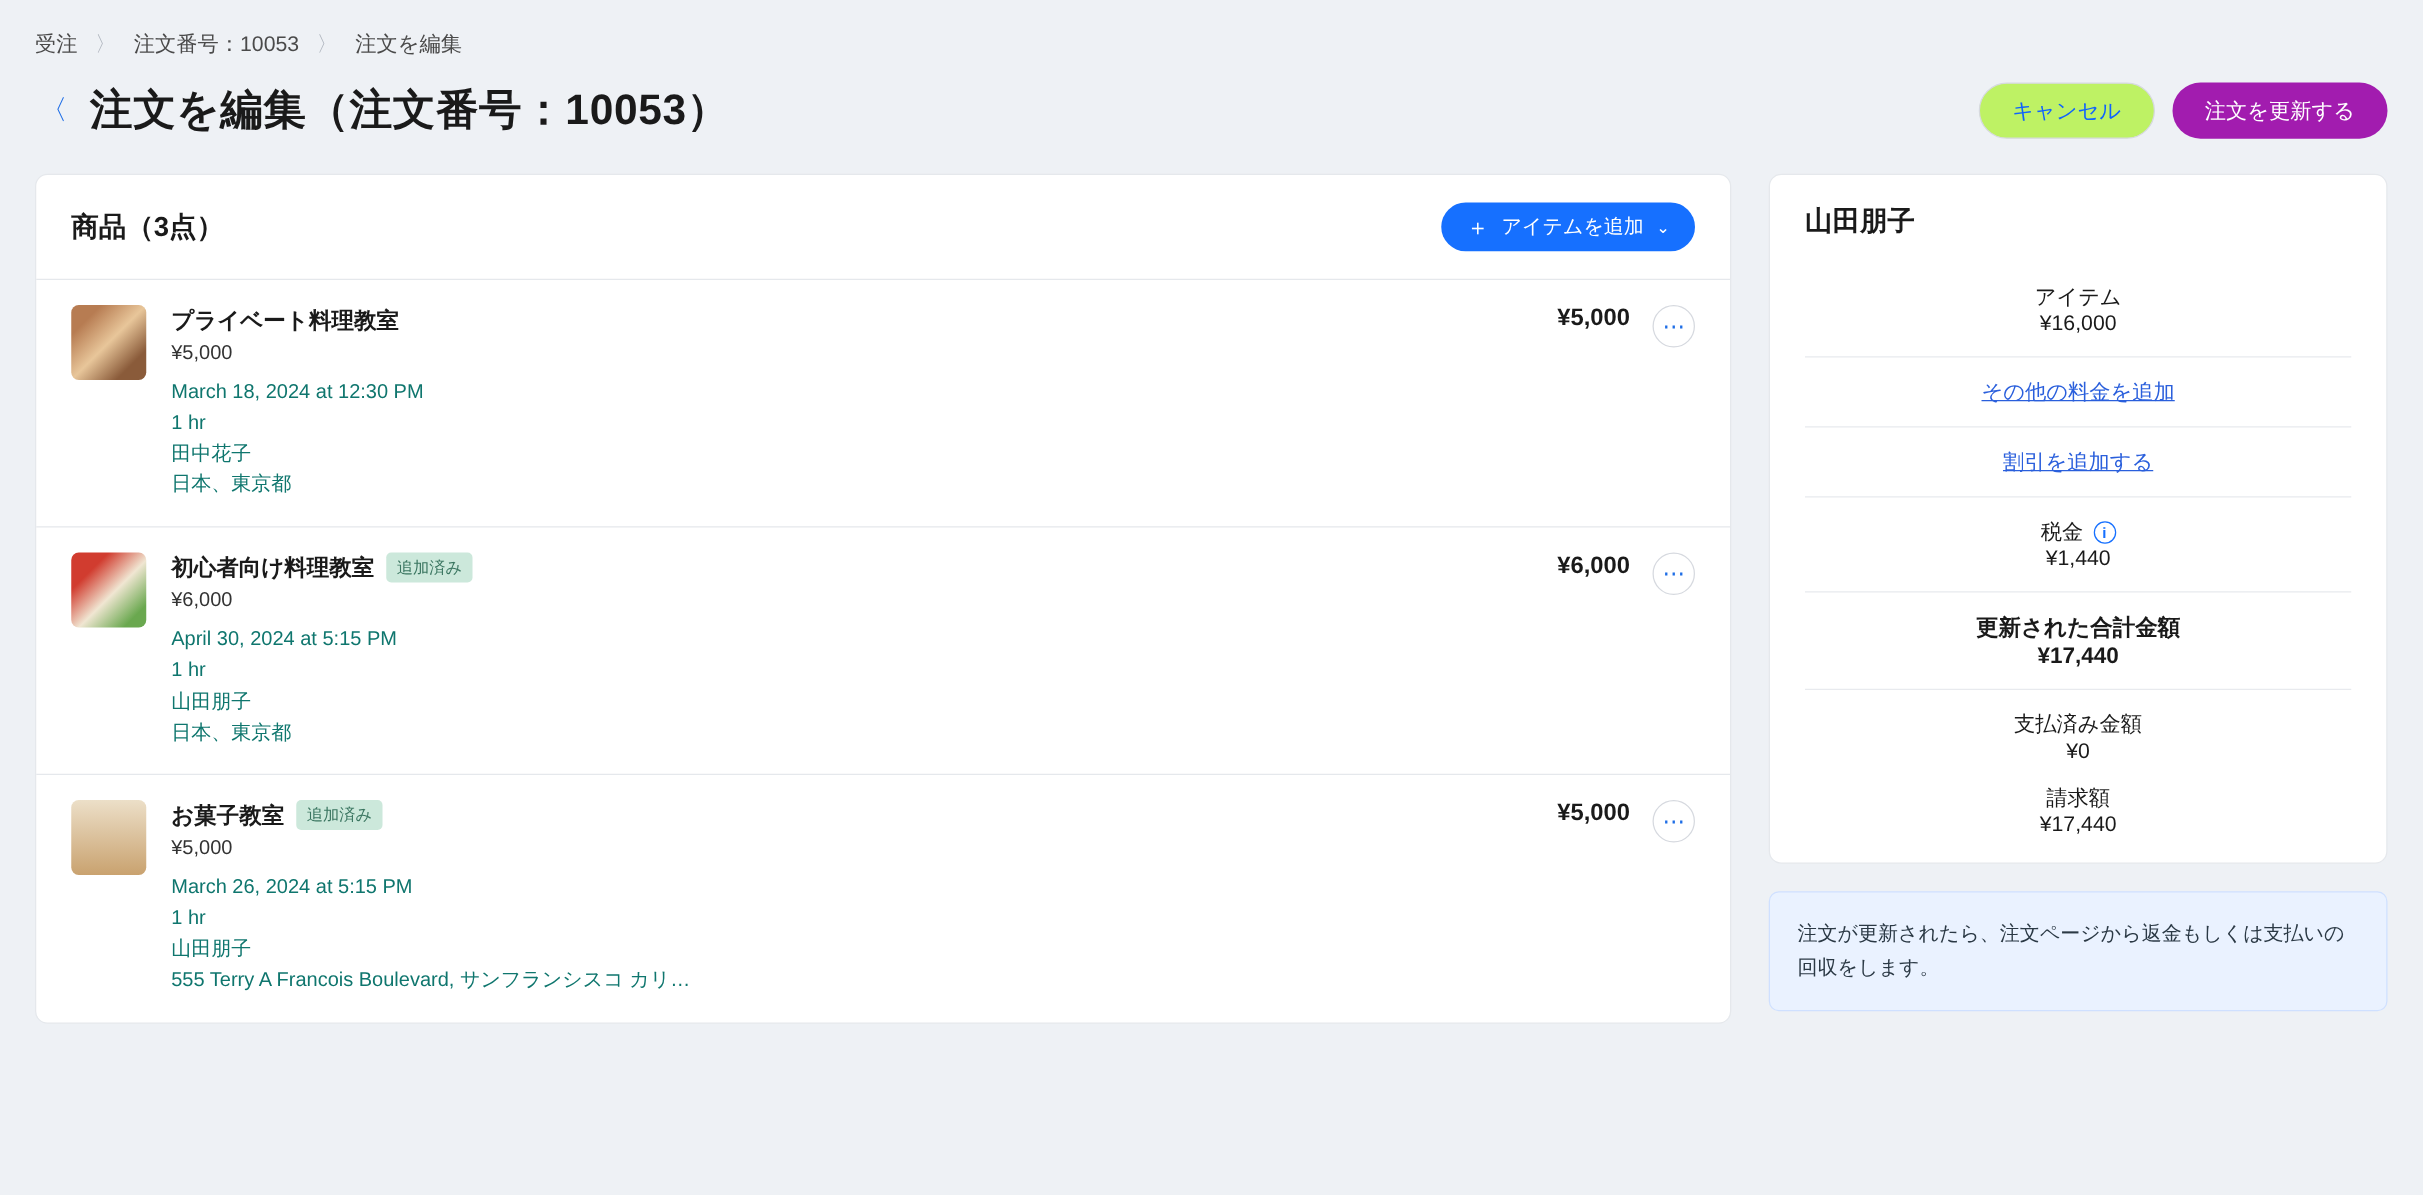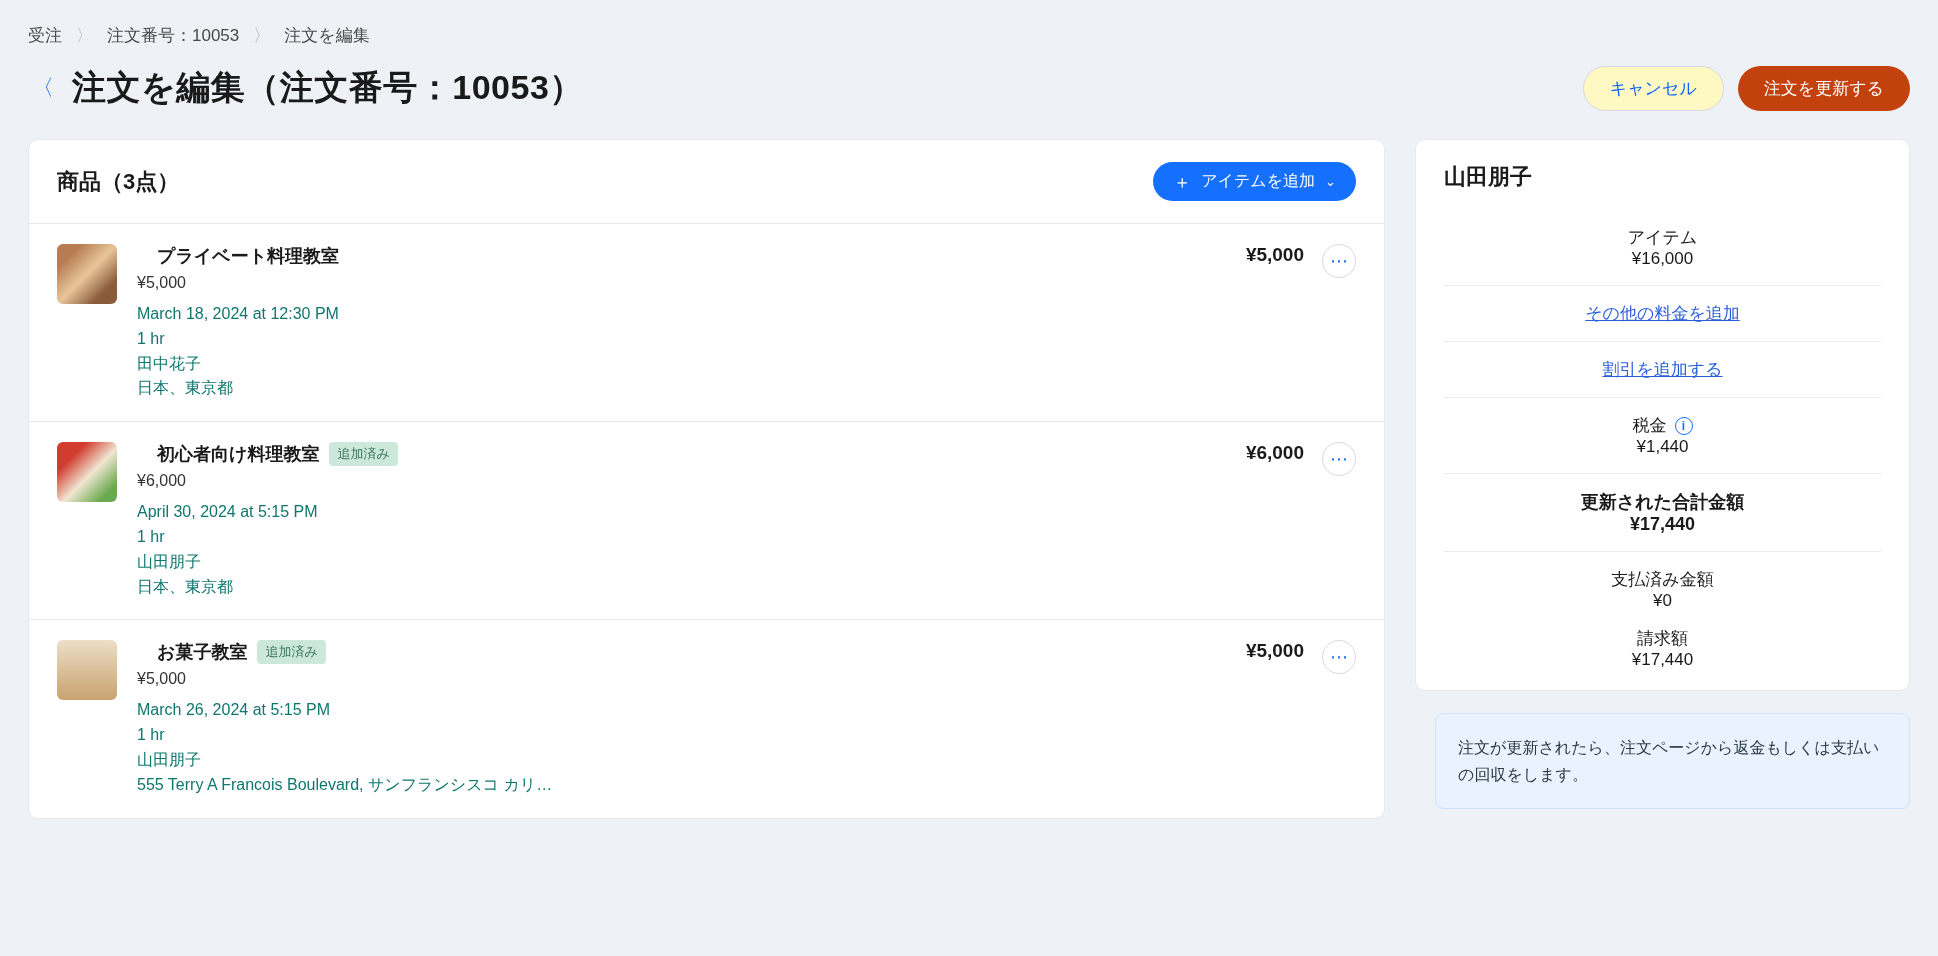--- a/index.html
+++ b/index.html
@@ -45,26 +45,26 @@
 .actions { display: flex; gap: 14px; }
 .btn {
   padding: 10px 26px;
   border-radius: 26px;
   font-size: 17px;
   font-weight: 500;
   border: none;
   cursor: pointer;
 }
 .btn-outline {
-  background: #fef9c3;
+  background: #bef264;
   color: #0f62fe;
   border: 1px solid #d6d9df;
 }
 .btn-primary {
-  background: #c2410c;
+  background: #a21caf;
   color: #fff;
 }
 .columns { display: flex; gap: 30px; align-items: flex-start;}
 .col-main { flex: 1; }
 .col-side { width: 495px; }
 .card {
   background: #fff;
   border-radius: 10px;
   border: 1px solid #e5e8ec;
 }
@@ -98,21 +98,21 @@
 .thumb {
   width: 60px; height: 60px;
   border-radius: 6px;
   flex-shrink: 0;
   background: #ddd;
 }
 .thumb.t1 { background: linear-gradient(135deg, #b77c52 20%, #e8c69a 50%, #8a5b3a 80%); }
 .thumb.t2 { background: linear-gradient(135deg, #d13c2f 25%, #f0e6d2 55%, #6aa84f 85%); }
 .thumb.t3 { background: linear-gradient(180deg, #ecdfc8 0%, #c9a26f 100%); }
 .item-info { flex: 1; min-width: 0; }
-.item-title-row { display: flex; align-items: center; gap: 10px; margin-bottom: 6px; margin-left: 20px;}
+.item-title-row { display: flex; align-items: center; gap: 10px; margin-bottom: 6px;}
 .item-title { font-size: 18px; font-weight: 700; }
 .badge {
   background: #cce8db;
   color: #3a7560;
   font-size: 13px;
   padding: 3px 8px;
   border-radius: 4px;
 }
 .item-price { font-size: 16px; color: #333; margin-bottom: 10px;}
 .item-meta { color: #0f766e; font-size: 16px; line-height: 1.55; }
@@ -164,21 +164,20 @@
 }
 .notice {
   margin-top: 22px;
   background: #eaf2ff;
   border: 1px solid #cfe0ff;
   border-radius: 8px;
   padding: 20px 22px;
   font-size: 16px;
   color: #2b3945;
   line-height: 1.7;
-  margin-left: 20px;
 }
 </style>
 </head>
 <body>
 
 <div class="page">
   <div class="breadcrumb">
     <span class="item">受注</span>
     <span class="sep">〉</span>
     <span class="item">注文番号：10053</span>

